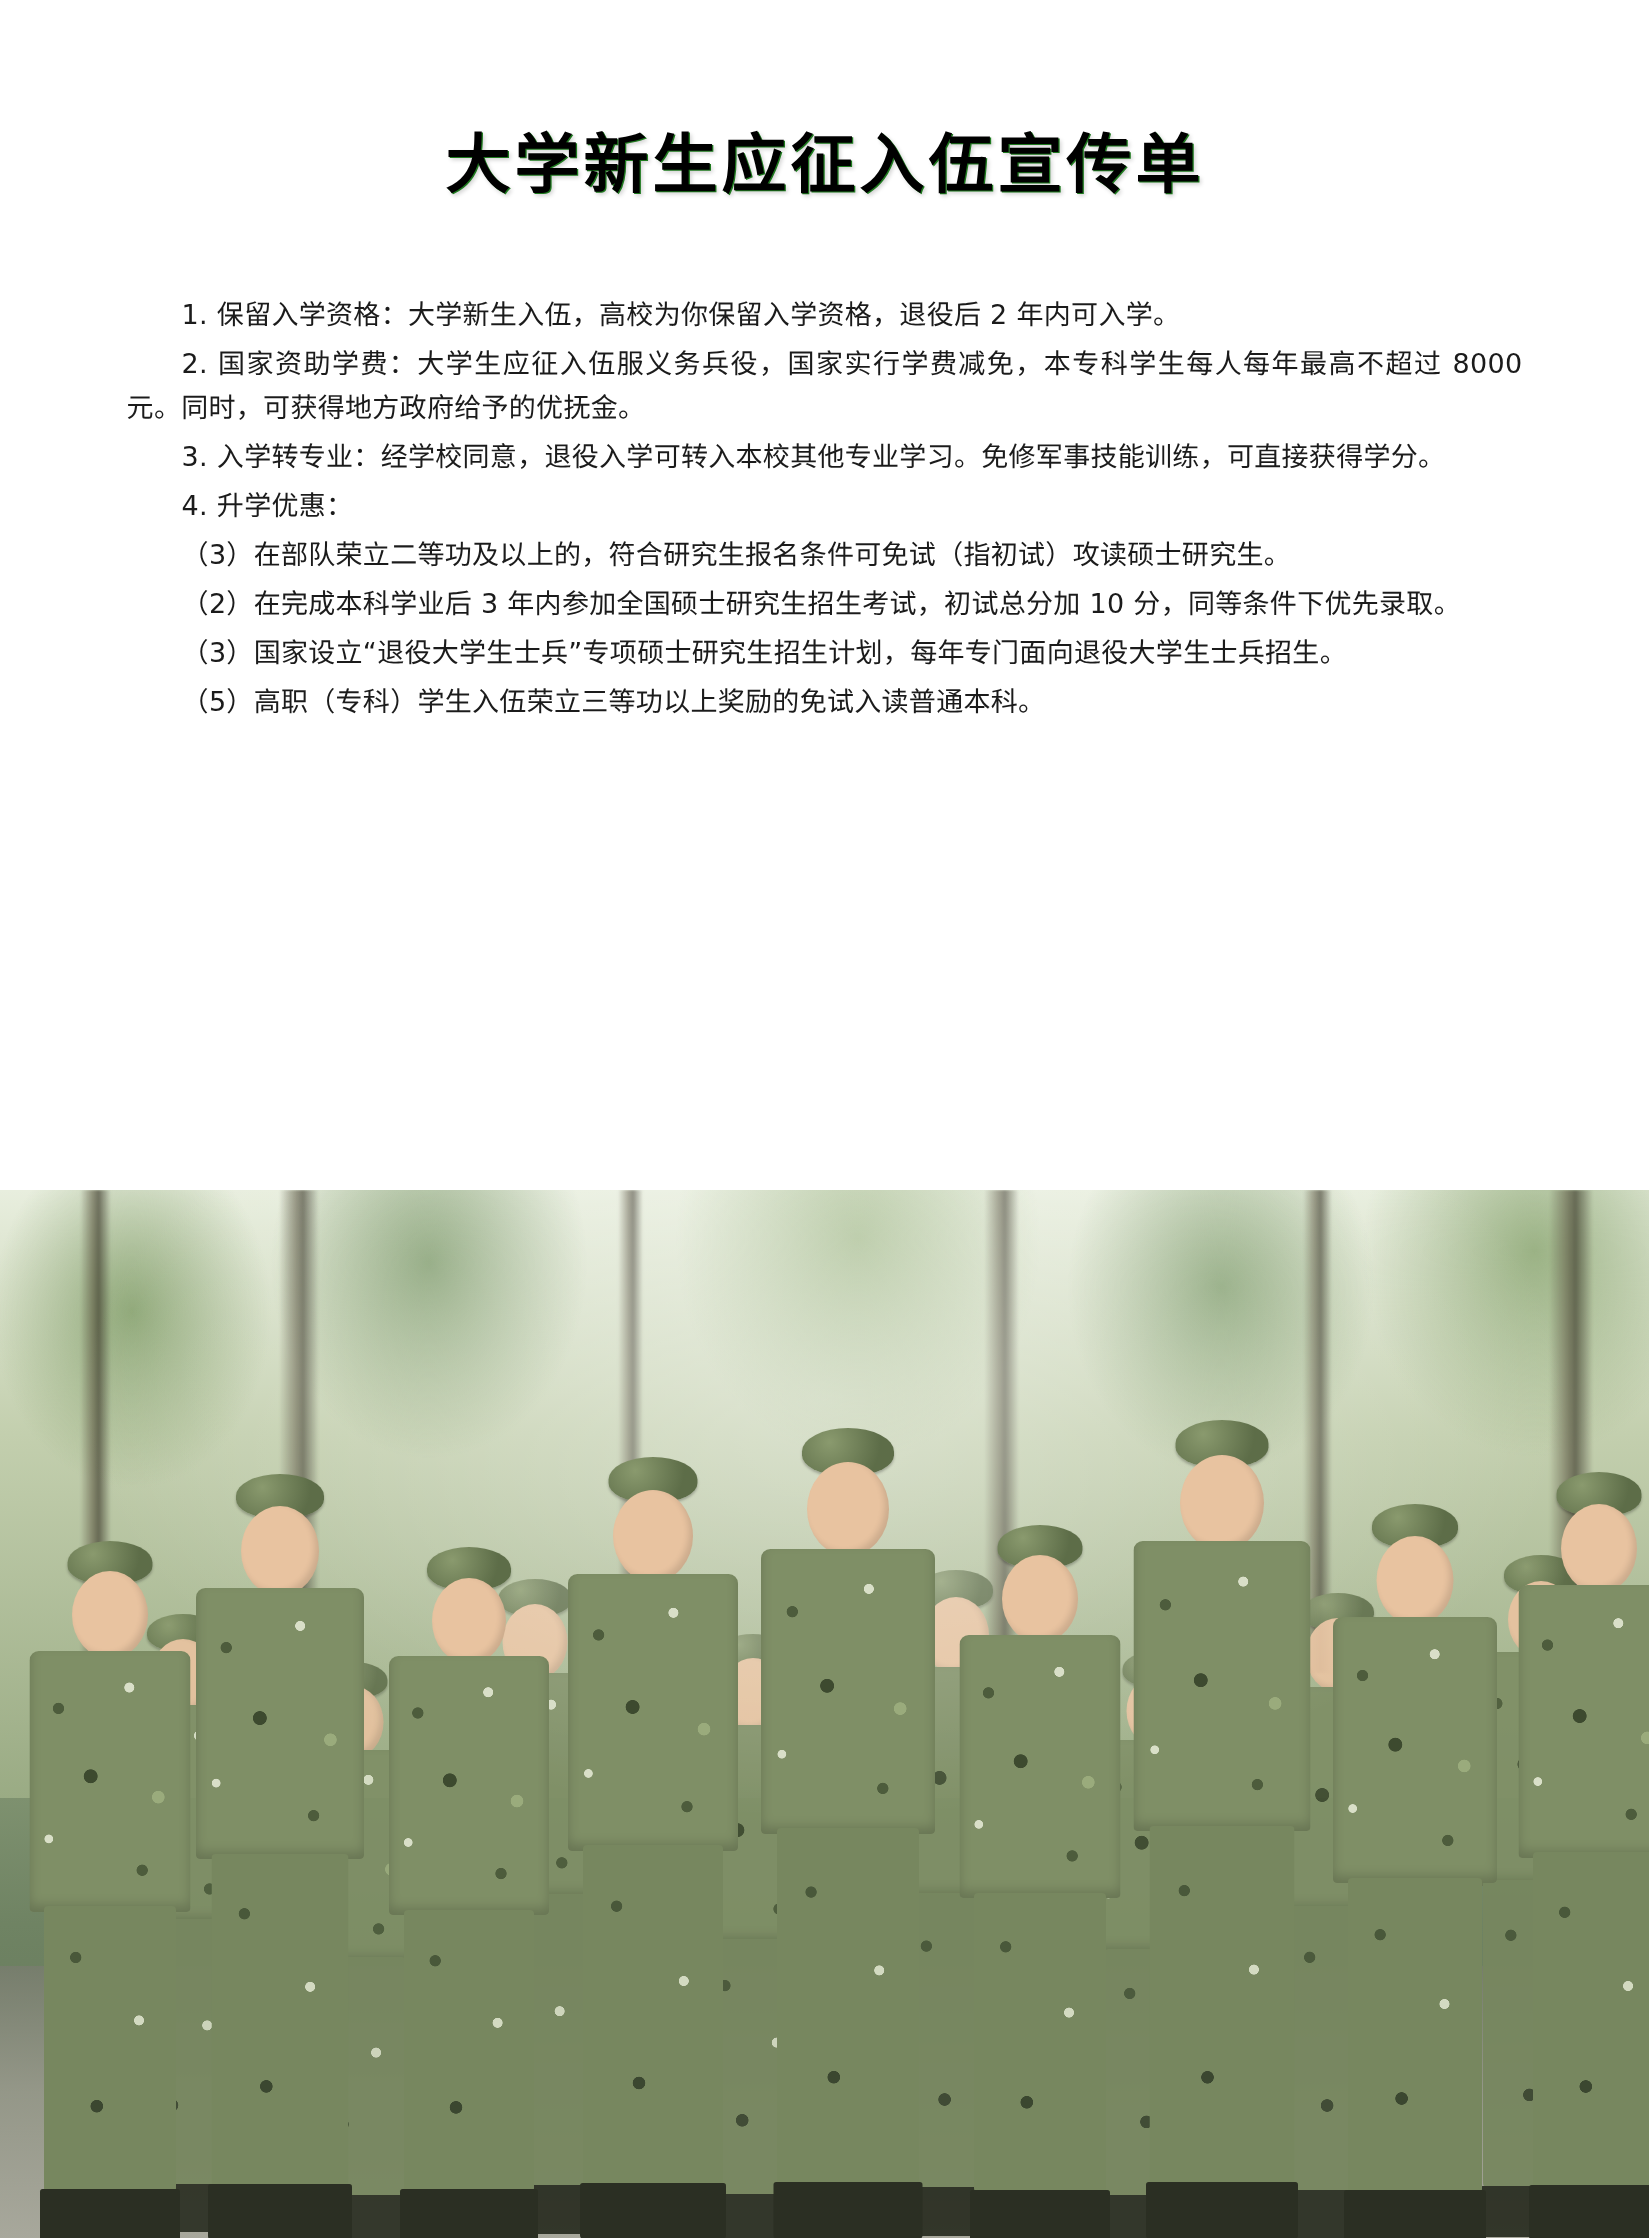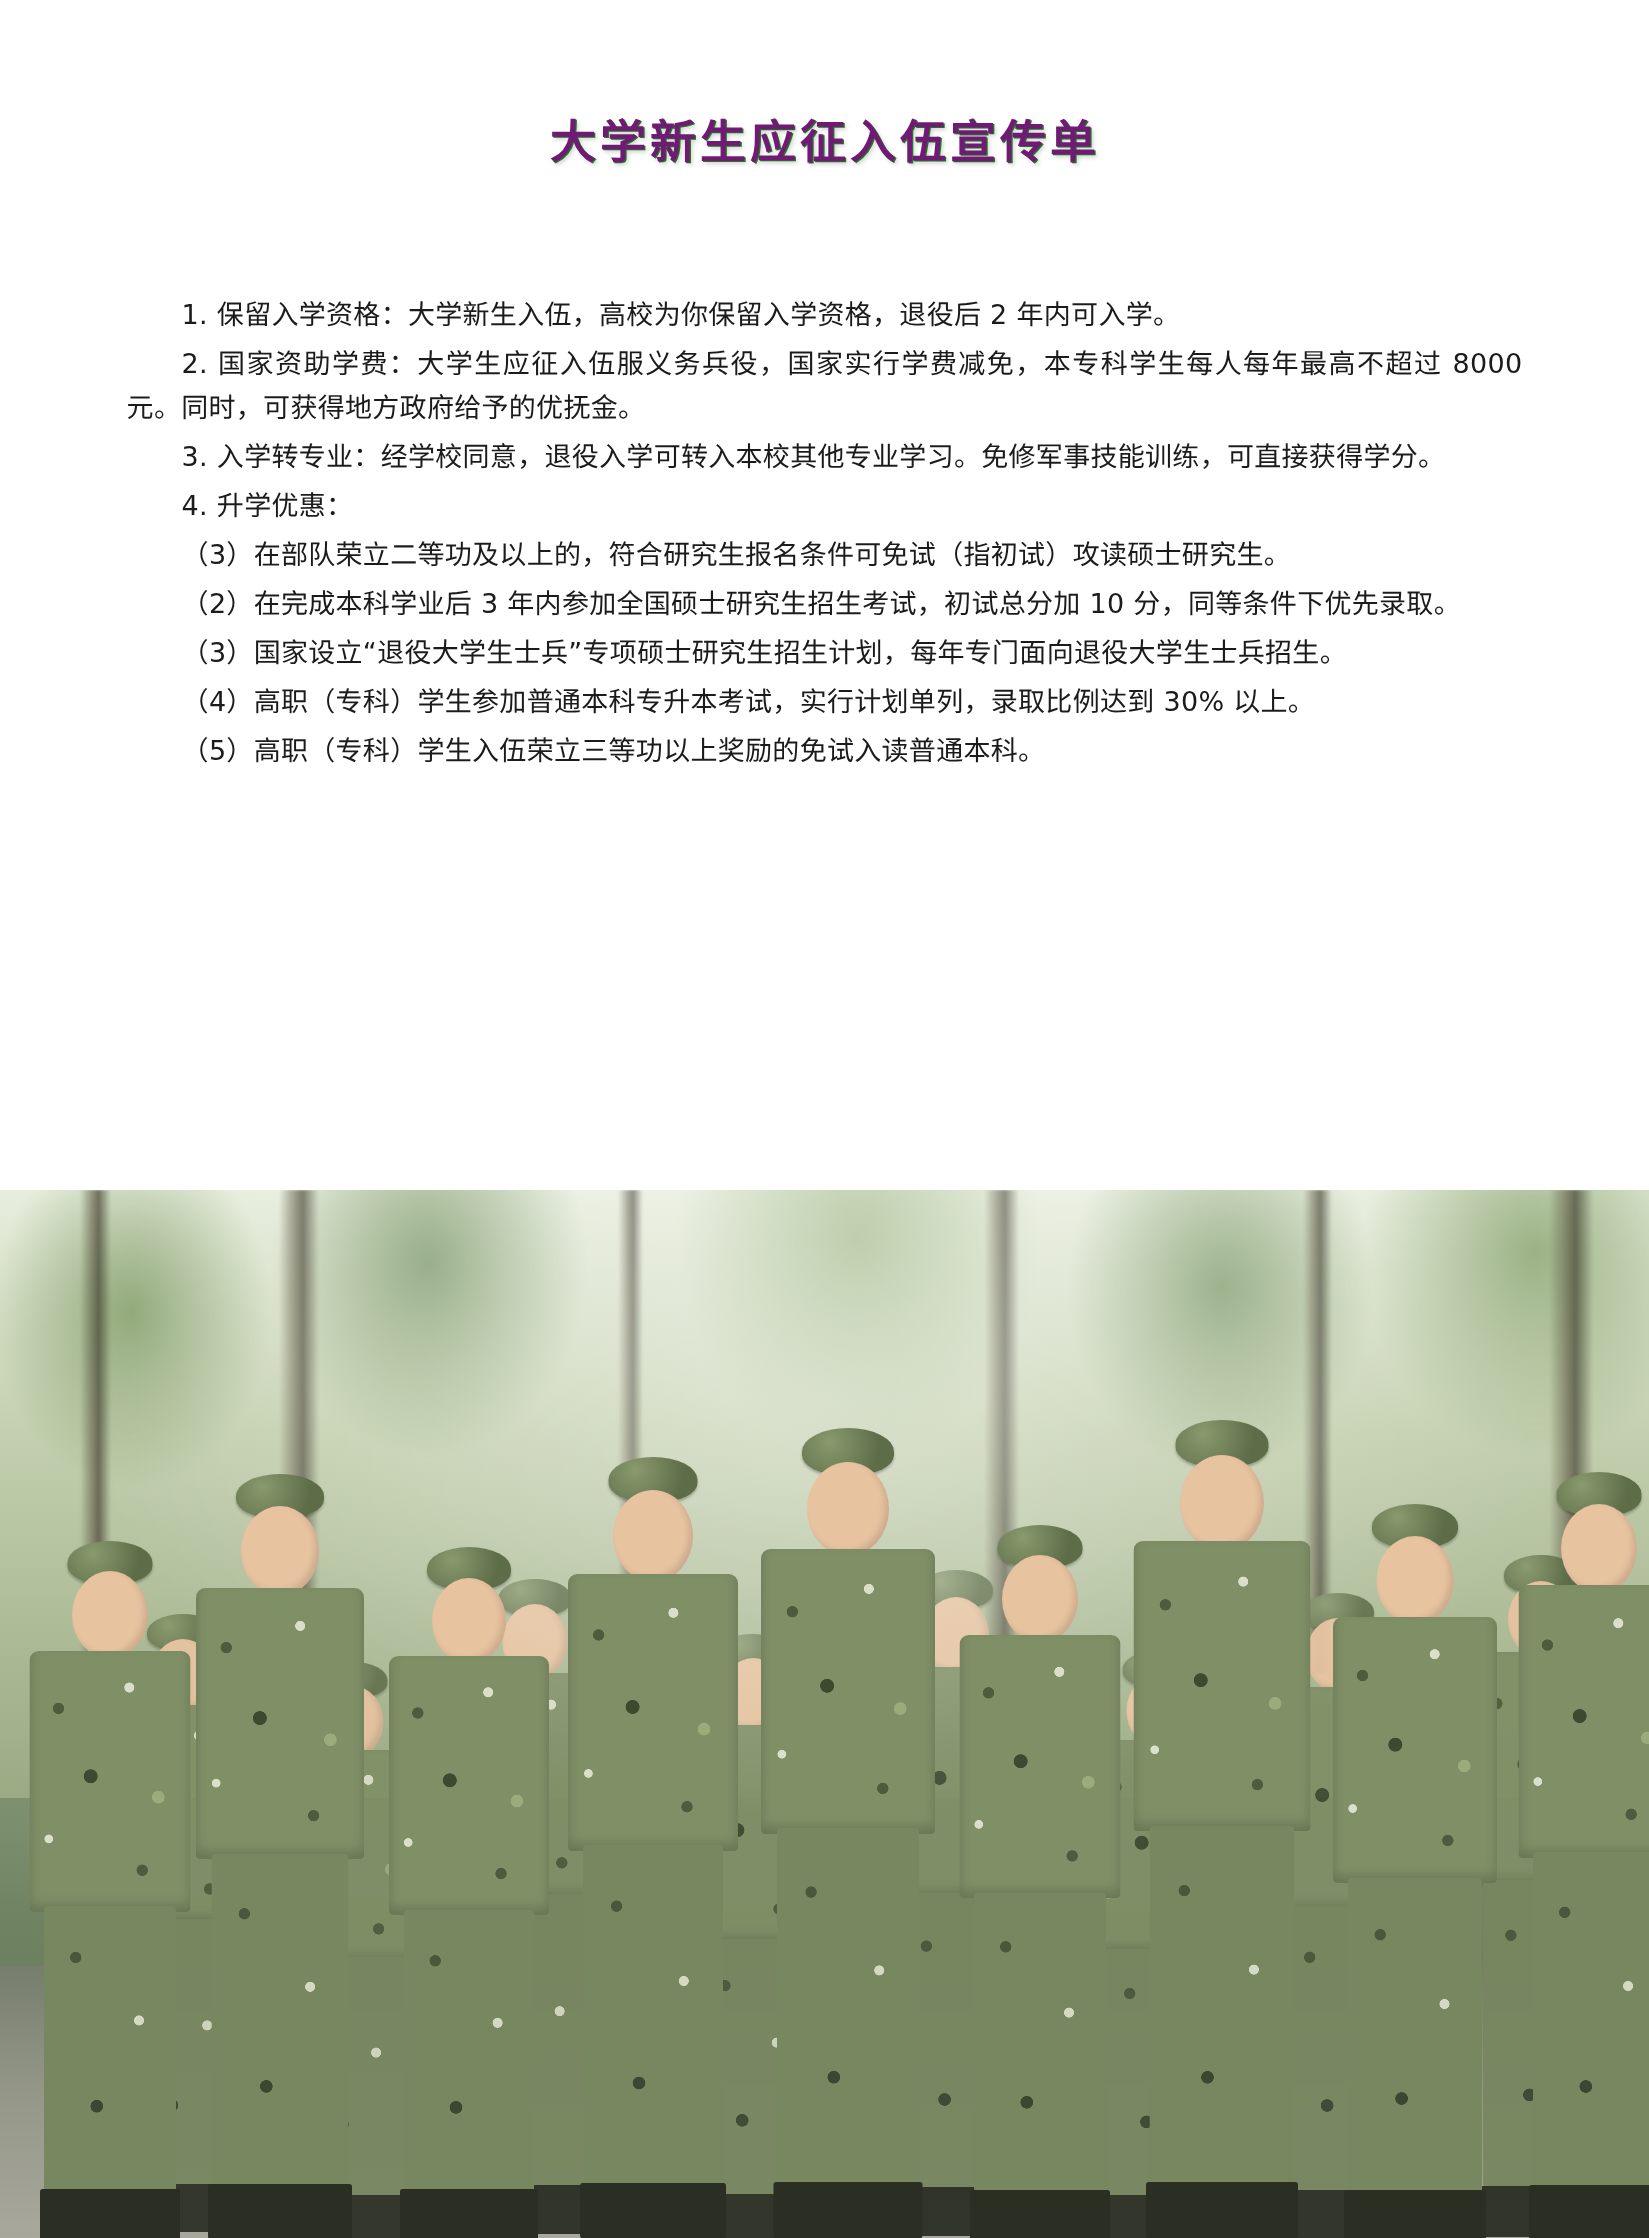--- a/index.html
+++ b/index.html
@@ -26,25 +26,25 @@
   
   .title-band {
     position: absolute;
     top: 86px;
     left: 0;
     width: 100%;
     text-align: center;
   }
   .doc-title {
     display: inline-block;
-    font-family: Liberation Sans, sans-serif;
+    font-family: Liberation Serif, serif;
     font-weight: 700;
-    font-size: 46px;
+    font-size: 65px;
     letter-spacing: 4px;
-    color: #701a75;
+    color: #000000;
     text-shadow:
       1.3px 1.3px 0 #1e7a1e,
       2.7px 2.7px 4px rgba(0,0,0,0.18);
     line-height: 1.1;
     white-space: nowrap;
   }
 
   
   .body-panel {
     position: absolute;
@@ -194,21 +194,20 @@
 
 
     <p class="para indent1">1. 保留入学资格：大学新生入伍，高校为你保留入学资格，退役后 2 年内可入学。</p>
     <p class="para indent1">2. 国家资助学费：大学生应征入伍服义务兵役，国家实行学费减免，本专科学生每人每年最高不超过 8000 元。同时，可获得地方政府给予的优抚金。</p>
     <p class="para indent1">3. 入学转专业：经学校同意，退役入学可转入本校其他专业学习。免修军事技能训练，可直接获得学分。</p>
     <p class="para indent1">4. 升学优惠：</p>
 
     <p class="para indent-sub">（3）在部队荣立二等功及以上的，符合研究生报名条件可免试（指初试）攻读硕士研究生。</p>
     <p class="para indent-sub">（2）在完成本科学业后 3 年内参加全国硕士研究生招生考试，初试总分加 10 分，同等条件下优先录取。</p>
     <p class="para indent-sub">（3）国家设立“退役大学生士兵”专项硕士研究生招生计划，每年专门面向退役大学生士兵招生。</p>
-    <p class="para indent-sub">（4）高职（专科）学生参加普通本科专升本考试，实行计划单列，录取比例达到 30% 以上。</p>
     <p class="para indent-sub">（5）高职（专科）学生入伍荣立三等功以上奖励的免试入读普通本科。</p>
   </div>
 
   <div class="photo">
     <div class="canopy"></div>
 
     <div class="trunk" style="left:80px;"></div>
     <div class="trunk" style="left:279px; width:40px;"></div>
     <div class="trunk" style="left:618px; width:25px;"></div>
     <div class="trunk" style="left:984px; width:35px;"></div>

